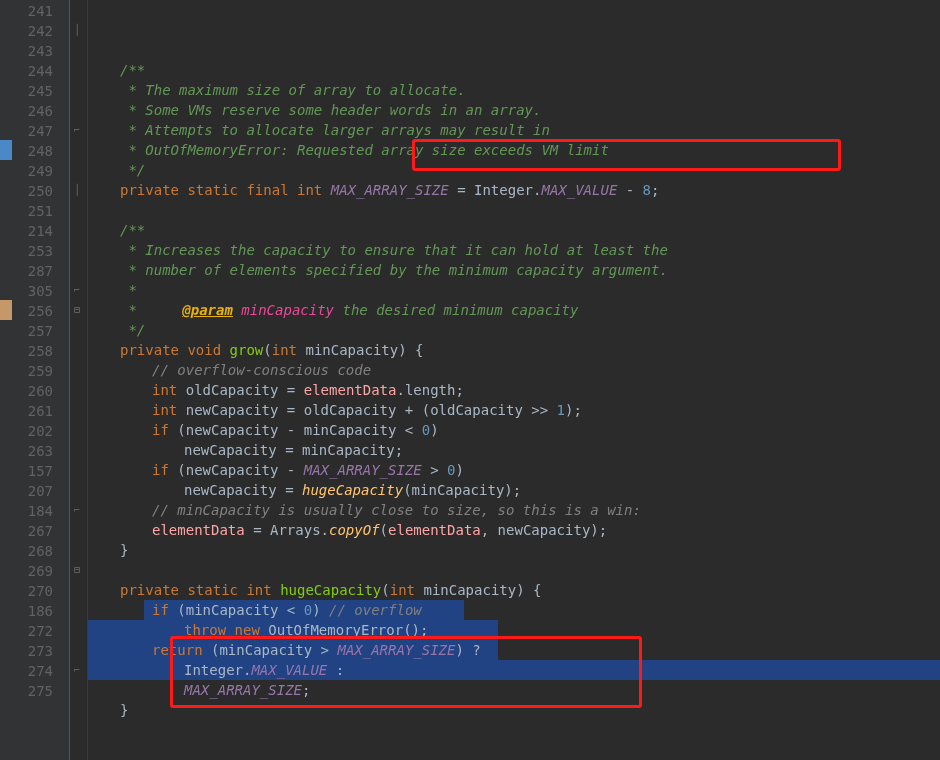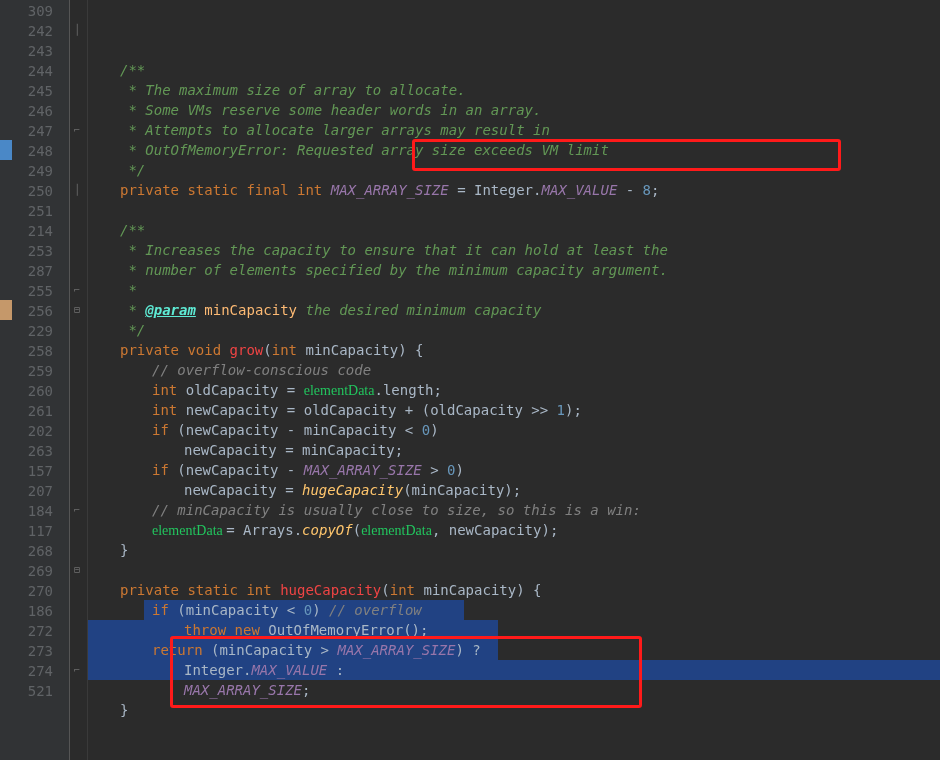--- a/index.html
+++ b/index.html
@@ -73,26 +73,26 @@
   }
   .code-line {
     height: 20px;
     display: block;
     white-space: pre;
     position: relative;
   }
   .kw { color: #cc7832; }
   .comment { color: #808080; font-style: italic; }
   .doc { color: #629755; font-style: italic; }
-  .doctag { color: #5eead4; font-style: italic; text-decoration: underline; font-weight: bold; }
-  .docparam { color: #fdba74; }
+  .doctag { color: #eab308; font-style: italic; text-decoration: underline; font-weight: bold; margin-left: 37px; }
+  .docparam { color: #ec4899; font-style: italic; }
   .num { color: #6897bb; }
   .const { color: #9876aa; font-style: italic; }
-  .field { color: #22c55e; font-family: Liberation Serif, serif; }
-  .method { color: #ef4444; }
+  .field { color: #fca5a5; }
+  .method { color: #84cc16; }
   .staticmethod { color: #ffc66d; font-style: italic; }
   .ident { color: #a9b7c6; }
   .selection {
     position: absolute;
     background: #214283;
     z-index: 0;
   }
   .code-line > span { position: relative; z-index: 1; }
   .redbox {
     position: absolute;
@@ -104,55 +104,55 @@
 </style>
 </head>
 <body>
 
 <div class="editor">
   <div class="marker-strip" id="marker-strip">
       <div class="marker blue" style="top: 140px;"></div>
       <div class="marker orange" style="top: 300px;"></div>
     </div>
   <div class="gutter" id="gutter">
-      <div class="line-no">309</div>
+      <div class="line-no">241</div>
       <div class="line-no">242</div>
       <div class="line-no">243</div>
       <div class="line-no">244</div>
       <div class="line-no">245</div>
       <div class="line-no">246</div>
       <div class="line-no">247</div>
       <div class="line-no">248</div>
       <div class="line-no">249</div>
       <div class="line-no">250</div>
       <div class="line-no">251</div>
       <div class="line-no">214</div>
       <div class="line-no">253</div>
       <div class="line-no">287</div>
-      <div class="line-no">255</div>
+      <div class="line-no">305</div>
       <div class="line-no">256</div>
-      <div class="line-no">229</div>
+      <div class="line-no">257</div>
       <div class="line-no">258</div>
       <div class="line-no">259</div>
       <div class="line-no">260</div>
       <div class="line-no">261</div>
       <div class="line-no">202</div>
       <div class="line-no">263</div>
       <div class="line-no">157</div>
       <div class="line-no">207</div>
       <div class="line-no">184</div>
-      <div class="line-no">117</div>
+      <div class="line-no">267</div>
       <div class="line-no">268</div>
       <div class="line-no">269</div>
       <div class="line-no">270</div>
       <div class="line-no">186</div>
       <div class="line-no">272</div>
       <div class="line-no">273</div>
       <div class="line-no">274</div>
-      <div class="line-no">521</div>
+      <div class="line-no">275</div>
     </div>
   <div class="fold-strip" id="fold-strip">
       <div class="fold-mark" style="top: 305px;">⊟</div>
       <div class="fold-mark" style="top: 565px;">⊟</div>
       <div class="fold-mark" style="top: 125px;">⌐</div>
       <div class="fold-mark" style="top: 285px;">⌐</div>
       <div class="fold-mark" style="top: 505px;">⌐</div>
       <div class="fold-mark" style="top: 665px;">⌐</div>
       <div class="fold-mark" style="top: 25px;">│</div>
       <div class="fold-mark" style="top: 185px;">│</div>

